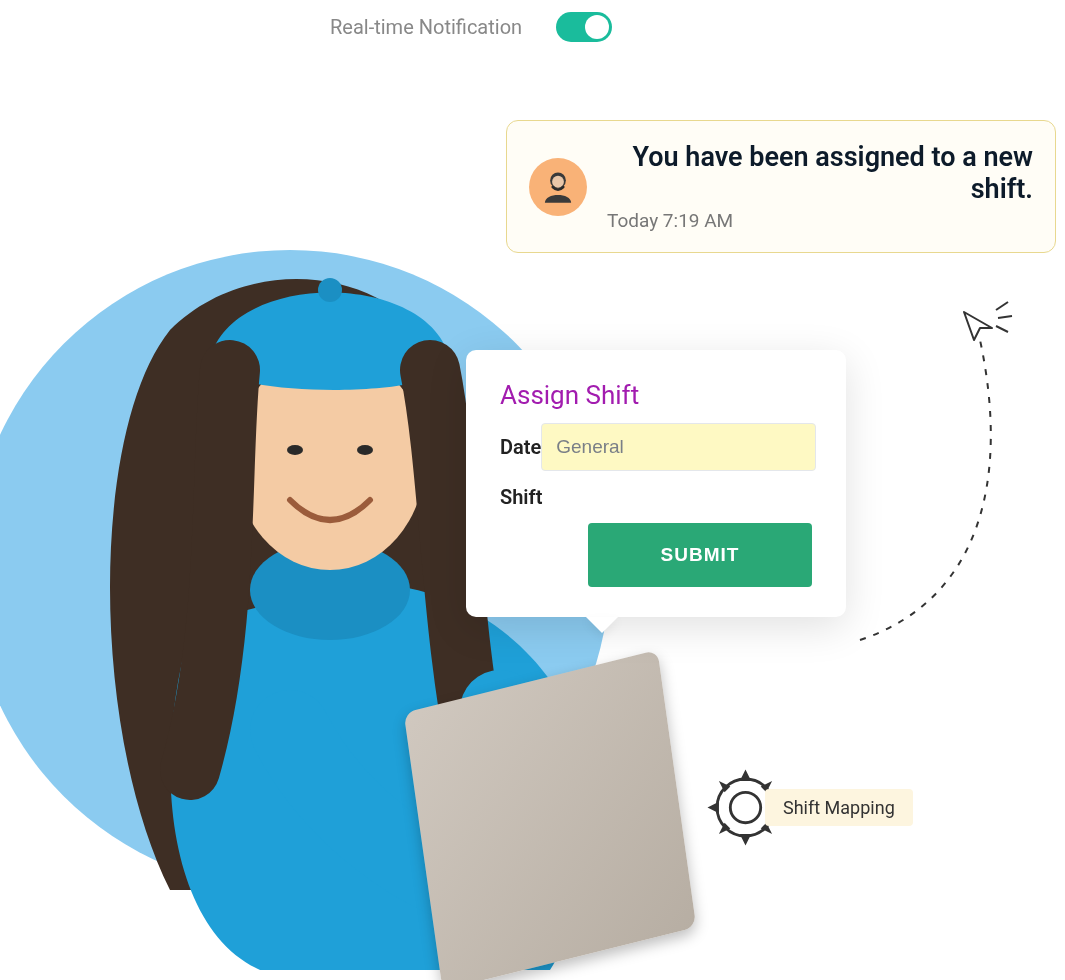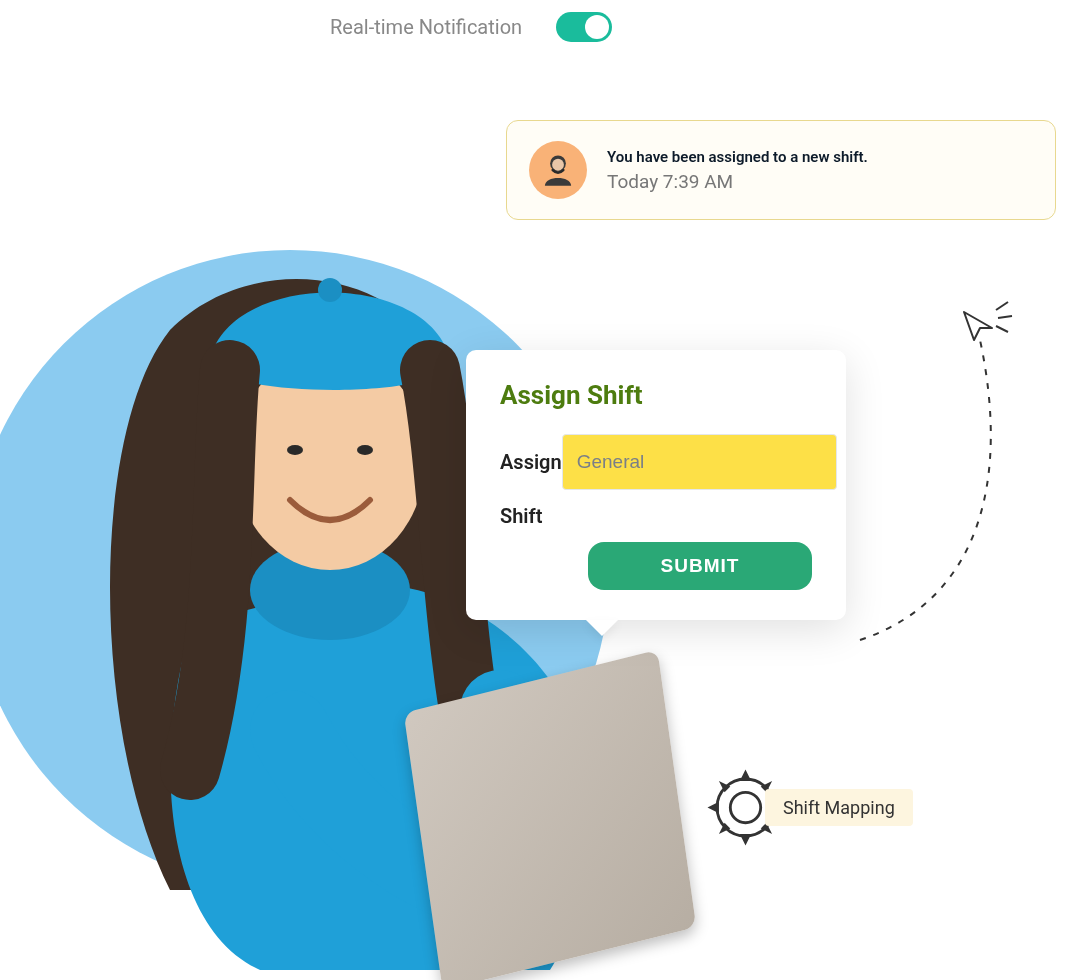--- a/index.html
+++ b/index.html
@@ -65,24 +65,25 @@
     display: flex;
     align-items: center;
     justify-content: center;
     flex-shrink: 0;
   }
   .avatar svg { width: 42px; height: 42px; }
   .notif-text {
     flex: 1;
   }
   .notif-title {
-    font-size: 15px;
+    font-size: 27px;
     font-weight: 600;
     color: #0d1b2a;
     margin-bottom: 4px;
+    text-align: right;
   }
   .notif-time {
     font-size: 19px;
     color: #777;
   }
 
   
   .blue-circle {
     position: absolute;
     top: 250px;
@@ -132,59 +133,59 @@
     bottom: -16px;
     left: 120px;
     width: 0; height: 0;
     border-left: 16px solid transparent;
     border-right: 16px solid transparent;
     border-top: 16px solid #fff;
     filter: drop-shadow(0 4px 4px rgba(0,0,0,0.06));
   }
   .form-title {
     font-size: 26px;
-    font-weight: 700;
-    color: #4d7c0f;
-    margin-bottom: 24px;
+    font-weight: 400;
+    color: #a21caf;
+    margin-bottom: 13px;
   }
   .form-row {
     display: flex;
     align-items: center;
     margin-bottom: 14px;
   }
   .form-label {
     width: 88px;
     font-size: 20px;
     font-weight: 600;
     color: #222;
   }
   .form-input {
     flex: 1;
-    height: 56px;
+    height: 48px;
     border: 1px solid #e4e7eb;
-    background: #fde047;
+    background: #fef9c3;
     border-radius: 4px;
     padding: 0 14px;
     font-size: 19px;
     color: #7a7f87;
   }
   .submit-row {
     display: flex;
   }
   .submit-spacer { width: 88px; }
   .submit-btn {
     flex: 1;
-    height: 48px;
+    height: 64px;
     background: #2aa876;
     color: #fff;
     font-size: 19px;
     font-weight: 700;
     letter-spacing: 1px;
     border: none;
-    border-radius: 16px;
+    border-radius: 4px;
     cursor: pointer;
   }
 
   
   .arrow-path {
     position: absolute;
     top: 300px;
     left: 850px;
     width: 180px;
     height: 360px;
@@ -226,21 +227,21 @@
   <div class="avatar">
     <svg viewBox="0 0 64 64">
       <circle cx="32" cy="22" r="12" fill="#3a3a3a"></circle>
       <path d="M12 56 C12 40 52 40 52 56 Z" fill="#3a3a3a"></path>
       <circle cx="32" cy="24" r="9" fill="#e9c6a8"></circle>
       <path d="M24 32 q8 8 16 0" stroke="#2a2a2a" stroke-width="4" fill="none" stroke-linecap="round"></path>
     </svg>
   </div>
   <div class="notif-text">
     <div class="notif-title">You have been assigned to a new shift.</div>
-    <div class="notif-time">Today 7:39 AM</div>
+    <div class="notif-time">Today 7:19 AM</div>
   </div>
 </div>
 
 <div class="blue-circle"></div>
 
 <div class="person">
   <svg viewBox="0 0 660 760" width="660" height="760">
 
     <path d="M140 120 C60 220 60 520 140 680 L420 680 C470 560 470 260 400 140 C360 60 220 40 140 120 Z" fill="#3e2e24"></path>
 
@@ -268,21 +269,21 @@
     <ellipse cx="560" cy="700" rx="34" ry="26" fill="#f4cba4"></ellipse>
   </svg>
 </div>
 
 <div class="tablet"></div>
 
 <div class="form-card">
   <div class="form-title">Assign Shift</div>
 
   <div class="form-row">
-    <div class="form-label">Assign</div>
+    <div class="form-label">Date</div>
     <input class="form-input" type="text" value="General" style="">
   </div>
 
   <div class="form-row">
     <div class="form-label">Shift</div>
   </div>
 
   <div class="submit-row">
     <div class="submit-spacer"></div>
     <button class="submit-btn">SUBMIT</button>

